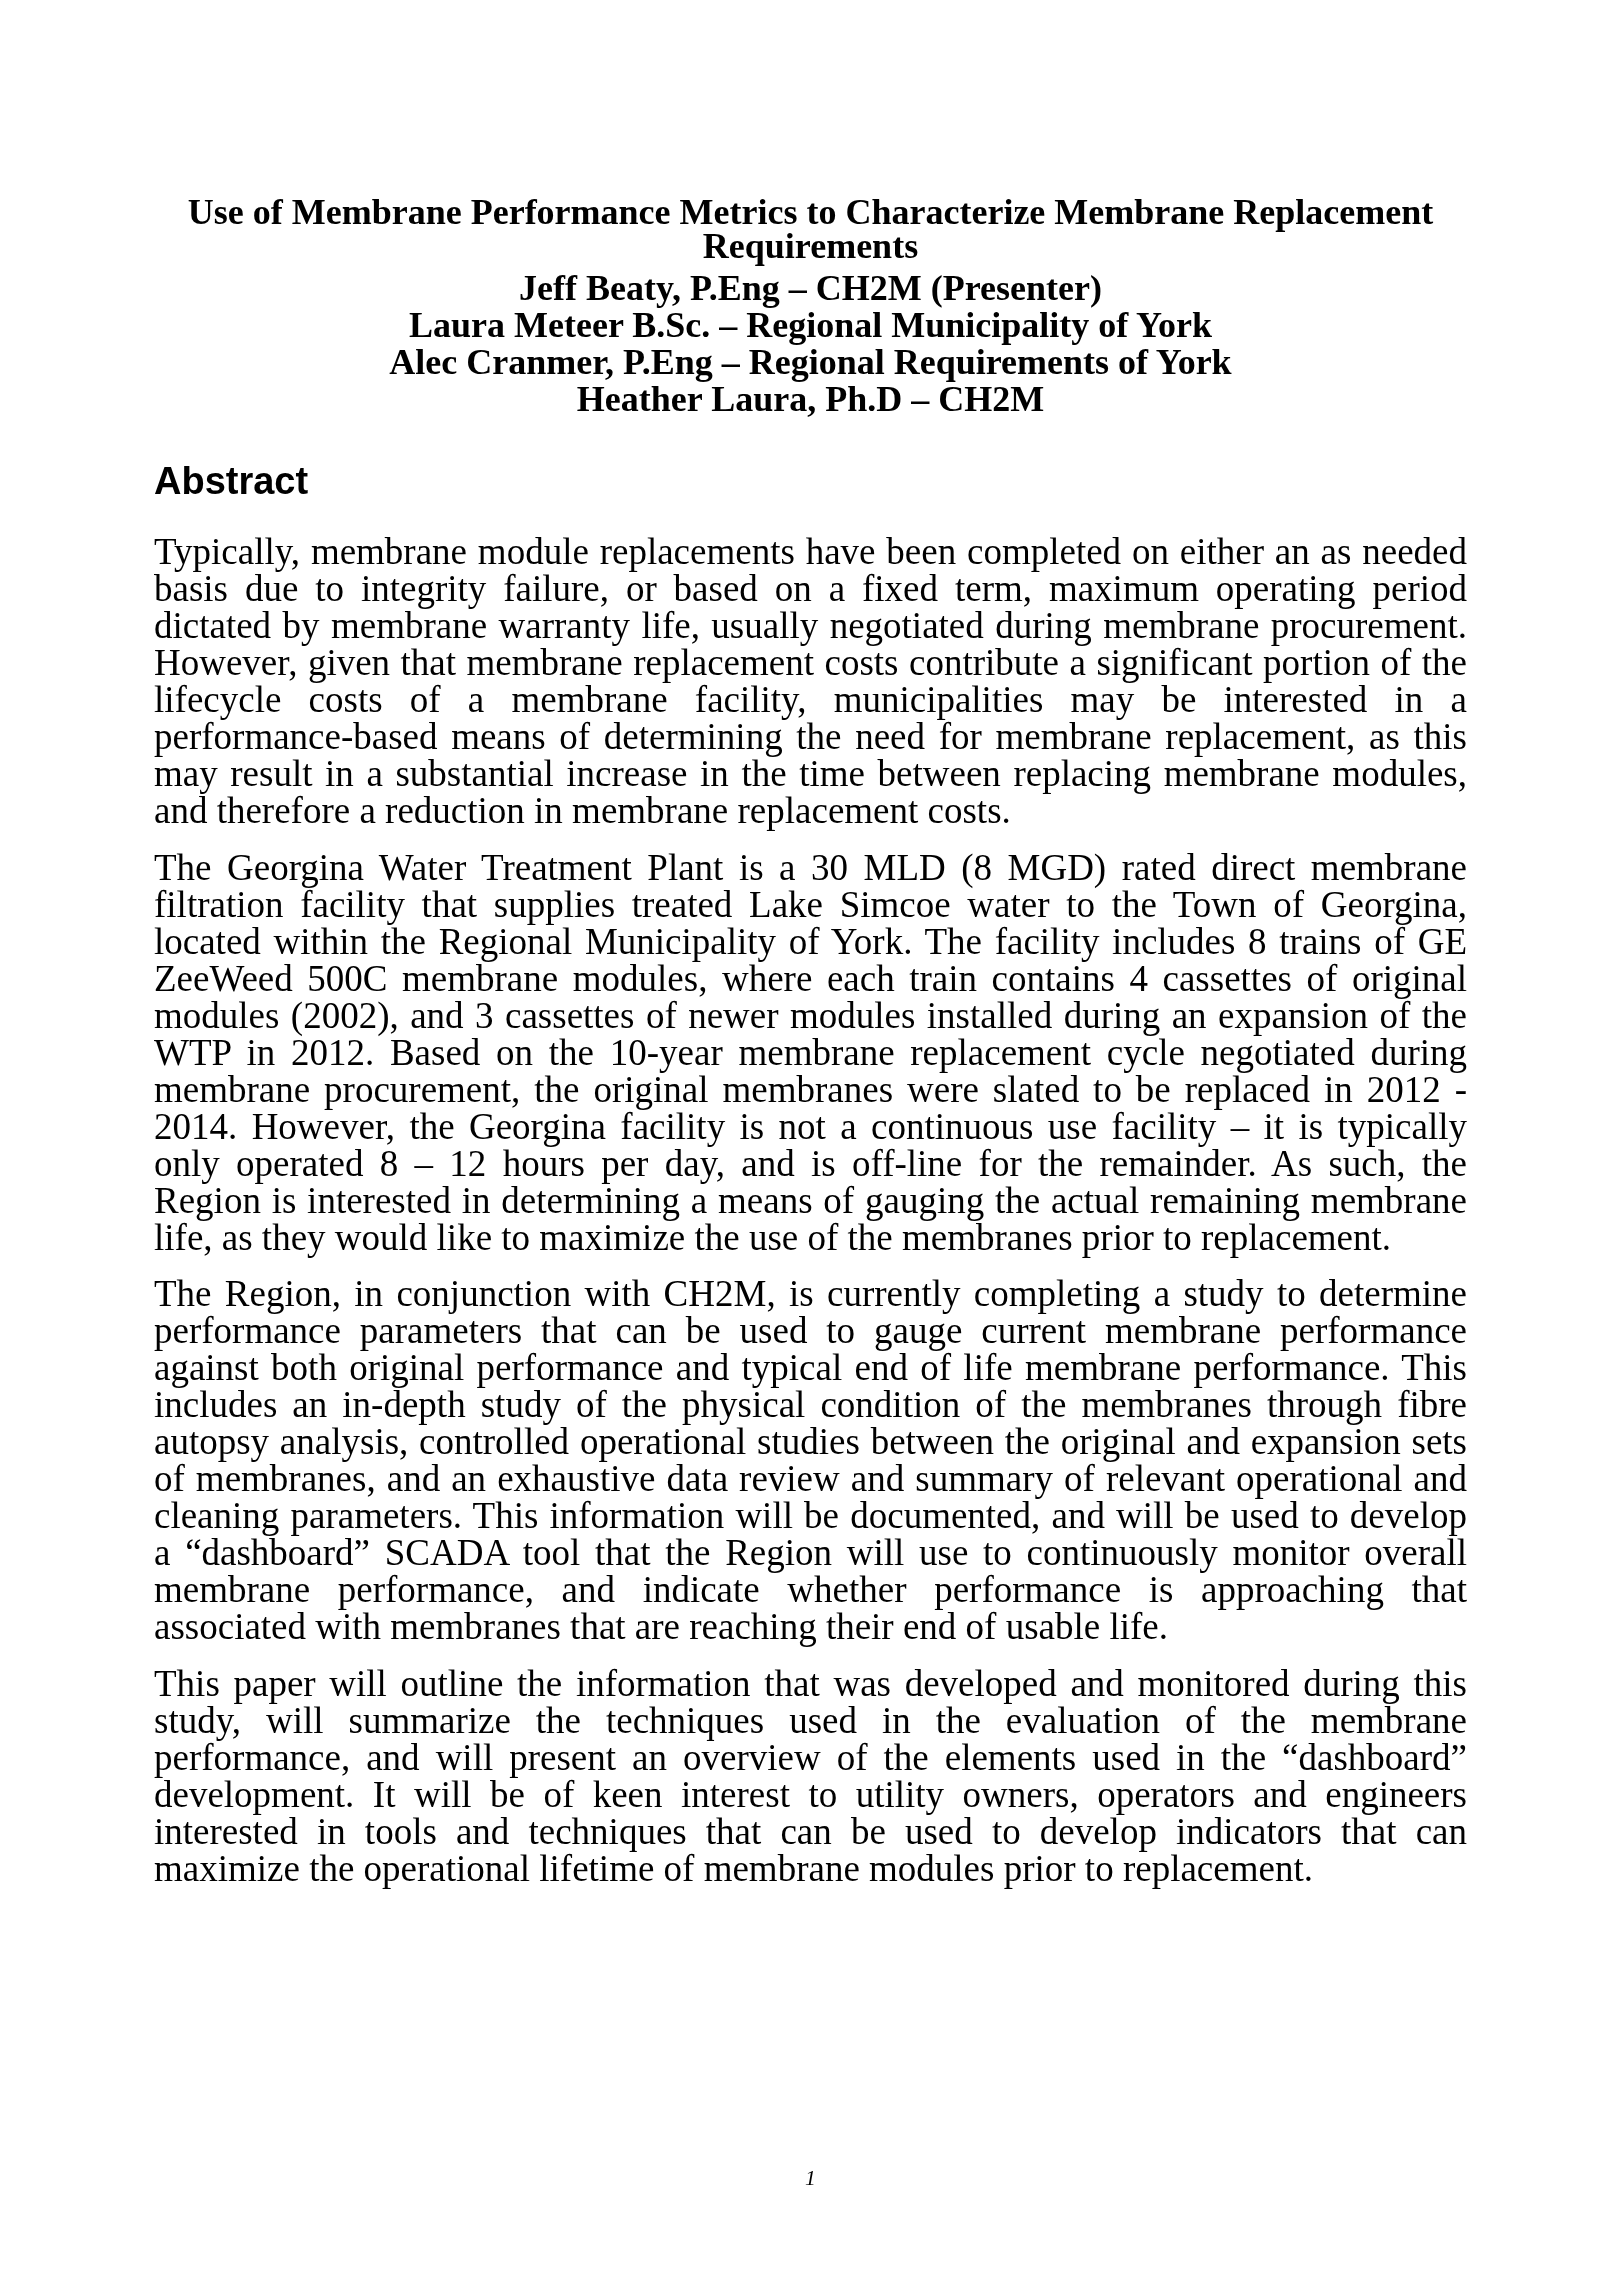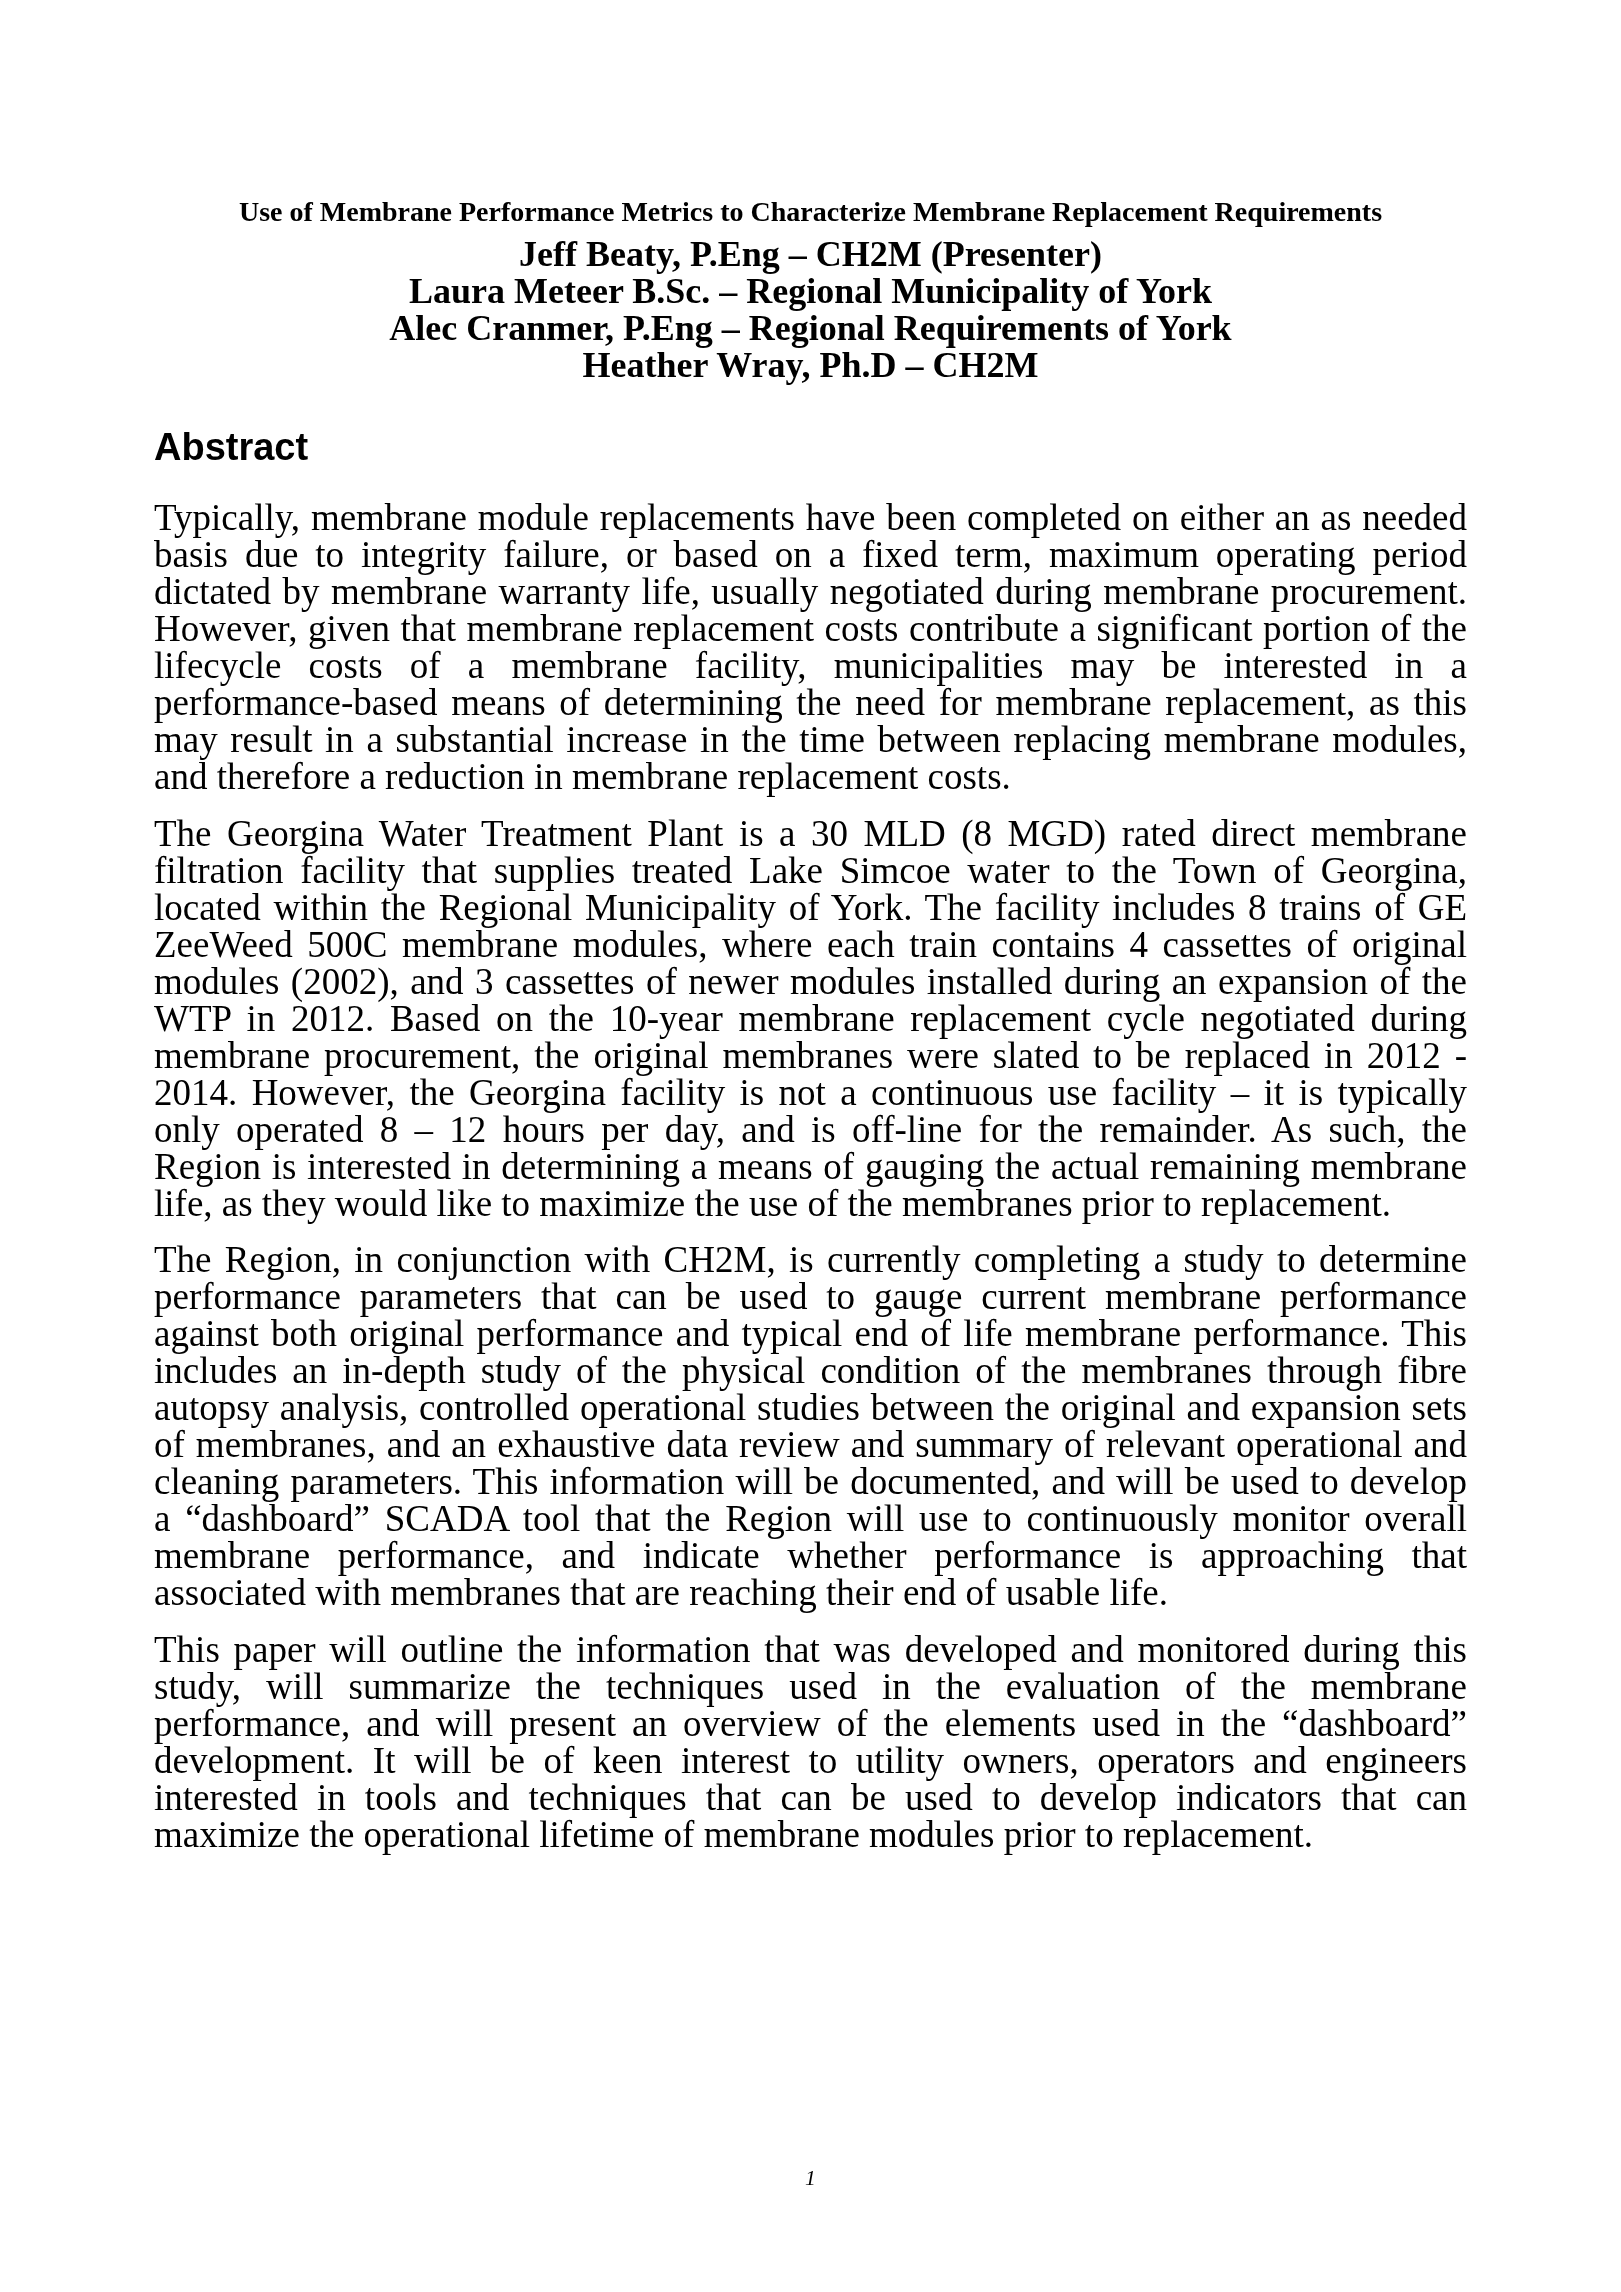--- a/index.html
+++ b/index.html
@@ -13,21 +13,21 @@
     height: 2293px;
     margin: 0 auto;
     background: #ffffff;
     box-sizing: border-box;
     padding: 195px 154px 0 154px;
     color: #000000;
     font-family: "Liberation Serif", "DejaVu Serif", serif;
   }
   .title {
     margin: 0;
-    font-size: 28px;
+    font-size: 36px;
     line-height: 34px;
     font-weight: bold;
     text-align: center;
     font-family: "Liberation Serif", "DejaVu Serif", serif;
   }
   .authors {
     margin-top: 7px;
     text-align: center;
     font-weight: bold;
     font-size: 36px;
@@ -67,21 +67,21 @@
 <body>
 
 <div class="page">
 
   <h1 class="title">Use of Membrane Performance Metrics to Characterize Membrane Replacement Requirements</h1>
 
   <div class="authors">
     <div class="author-line">Jeff Beaty, P.Eng – CH2M (Presenter)</div>
     <div class="author-line">Laura Meteer B.Sc. – Regional Municipality of York</div>
     <div class="author-line">Alec Cranmer, P.Eng – Regional Requirements of York</div>
-    <div class="author-line">Heather Wray, Ph.D – CH2M</div>
+    <div class="author-line">Heather Laura, Ph.D – CH2M</div>
   </div>
 
   <h2 class="section-heading">Abstract</h2>
 
   <div class="body-copy">
     <p>Typically, membrane module replacements have been completed on either an as needed basis due to integrity failure, or based on a fixed term, maximum operating period dictated by membrane warranty life, usually negotiated during membrane procurement.  However, given that membrane replacement costs contribute a significant portion of the lifecycle costs of a membrane facility, municipalities may be interested in a performance-based means of determining the need for membrane replacement, as this may result in a substantial increase in the time between replacing membrane modules, and therefore a reduction in membrane replacement costs.</p>
     <p>The Georgina Water Treatment Plant is a 30 MLD (8 MGD) rated direct membrane filtration facility that supplies treated Lake Simcoe water to the Town of Georgina, located within the Regional Municipality of York.  The facility includes 8 trains of GE ZeeWeed 500C membrane modules, where each train contains 4 cassettes of original modules (2002), and 3 cassettes of newer modules installed during an expansion of the WTP in 2012.  Based on the 10-year membrane replacement cycle negotiated during membrane procurement, the original membranes were slated to be replaced in 2012 - 2014.  However, the Georgina facility is not a continuous use facility – it is typically only operated 8 – 12 hours per day, and is off-line for the remainder.  As such, the Region is interested in determining a means of gauging the actual remaining membrane life, as they would like to maximize the use of the membranes prior to replacement.</p>
     <p>The Region, in conjunction with CH2M, is currently completing a study to determine performance parameters that can be used to gauge current membrane performance against both original performance and typical end of life membrane performance.  This includes an in-depth study of the physical condition of the membranes through fibre autopsy analysis, controlled operational studies between the original and expansion sets of membranes, and an exhaustive data review and summary of relevant operational and cleaning parameters.  This information will be documented, and will be used to develop a “dashboard” SCADA tool that the Region will use to continuously monitor overall membrane performance, and indicate whether performance is approaching that associated with membranes that are reaching their end of usable life.</p>
     <p>This paper will outline the information that was developed and monitored during this study, will summarize the techniques used in the evaluation of the membrane performance, and will present an overview of the elements used in the “dashboard” development.   It will be of keen interest to utility owners, operators and engineers interested in tools and techniques that can be used to develop indicators that can maximize the operational lifetime of membrane modules prior to replacement.</p>
   </div>

